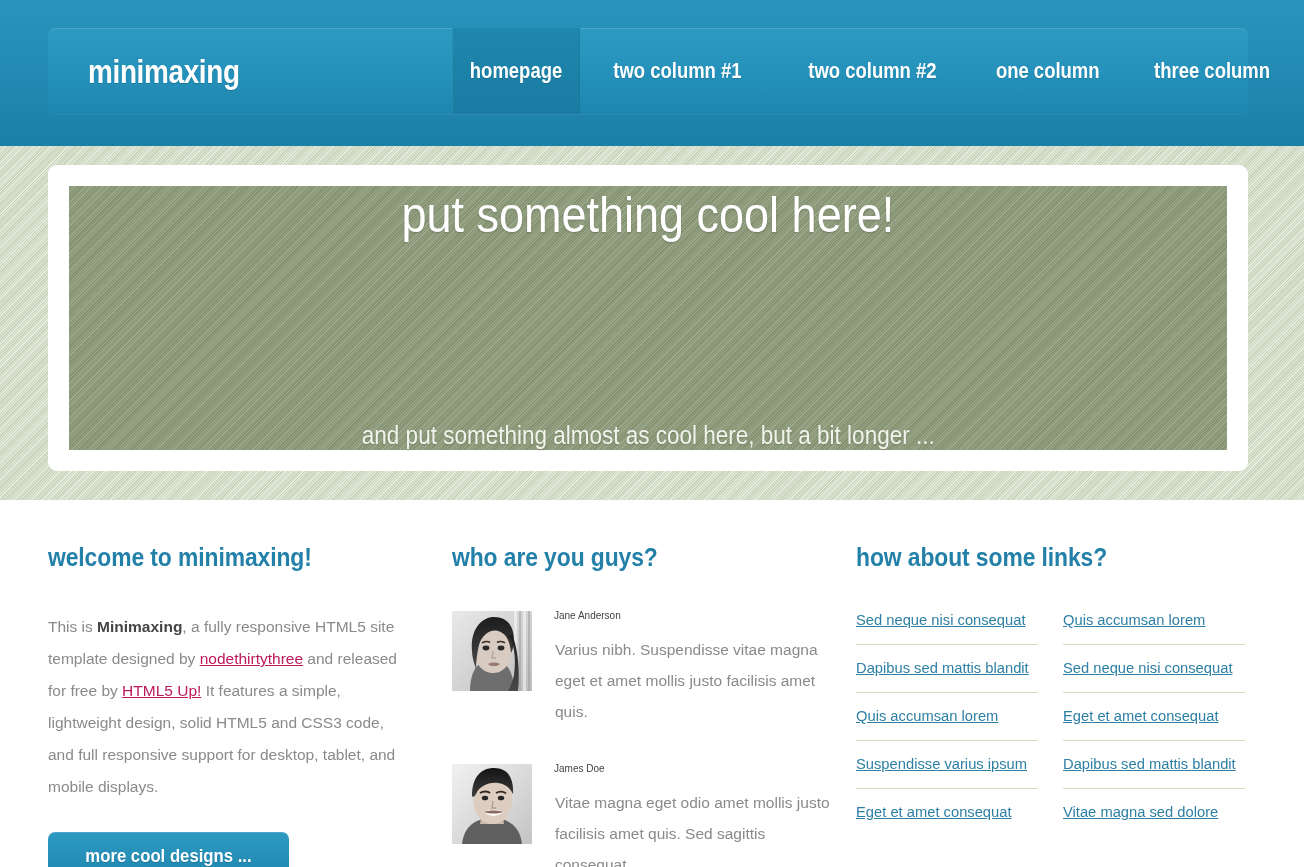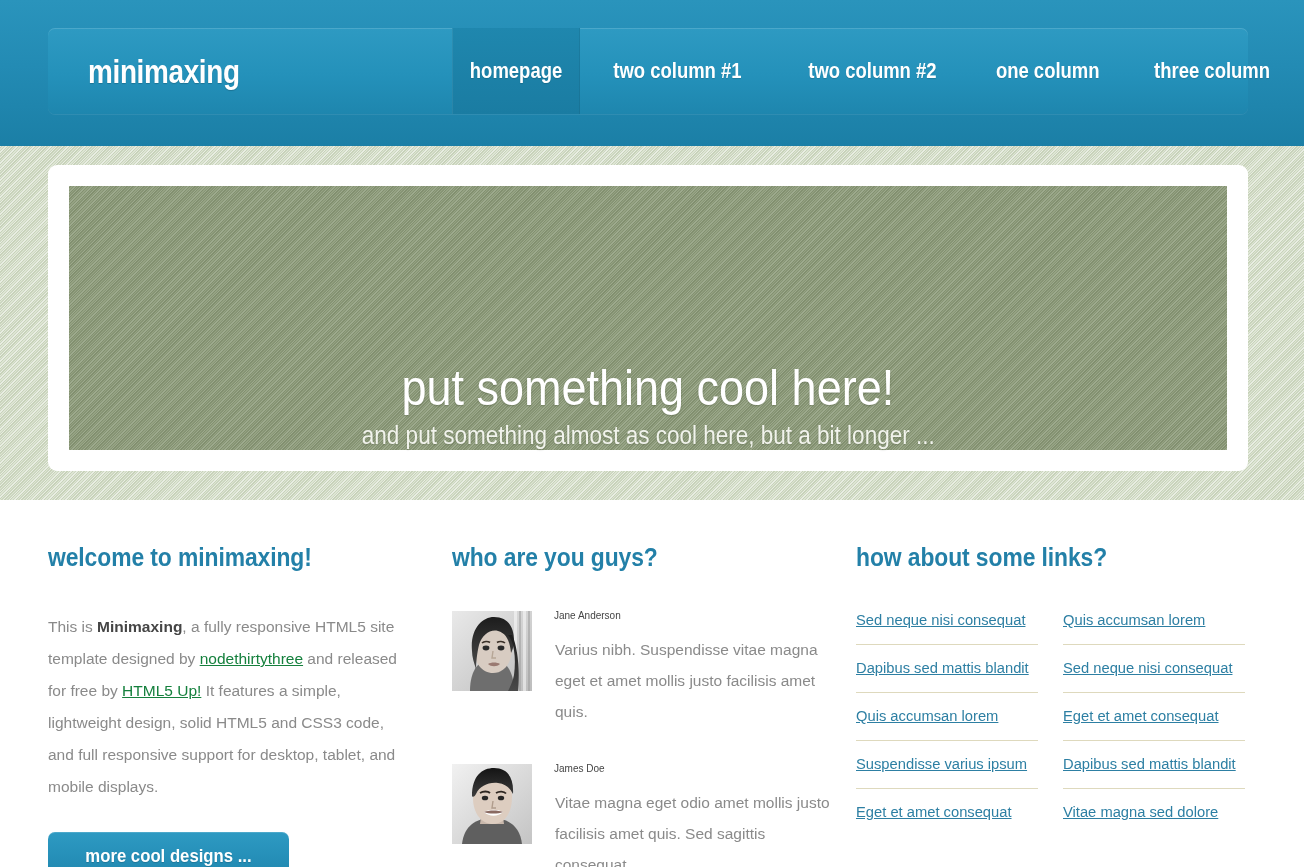--- a/index.html
+++ b/index.html
@@ -128,21 +128,21 @@
         rgba(255,255,255,0.13) 1px,
         rgba(60,72,44,0.16) 1px,
         rgba(60,72,44,0.16) 2px,
         rgba(255,255,255,0.05) 2px,
         rgba(255,255,255,0.05) 3px,
         rgba(50,60,38,0.09) 3px,
         rgba(50,60,38,0.09) 4px);
     display: flex;
     flex-direction: column;
     align-items: center;
-    justify-content: flex-end;
+    justify-content: space-between;
     box-sizing: border-box;
   }
   #banner-title {
     color: #ffffff;
     font-size: 50px;
     font-weight: normal;
     font-stretch: condensed;
     letter-spacing: 0px;
     white-space: nowrap;
     transform: scaleX(0.9);
@@ -194,21 +194,21 @@
     font-size: 15.5px;
     font-stretch: condensed;
     line-height: 32px;
     margin: 0;
   }
   .body-text b {
     color: #454545;
     font-weight: bold;
   }
   .body-text a {
-    color: #15803d;
+    color: #be185d;
     text-decoration: underline;
   }
 
   #more-button {
     display: inline-flex;
     align-items: center;
     justify-content: center;
     margin-top: 29px;
     height: 47px;
     padding: 0 26px;

